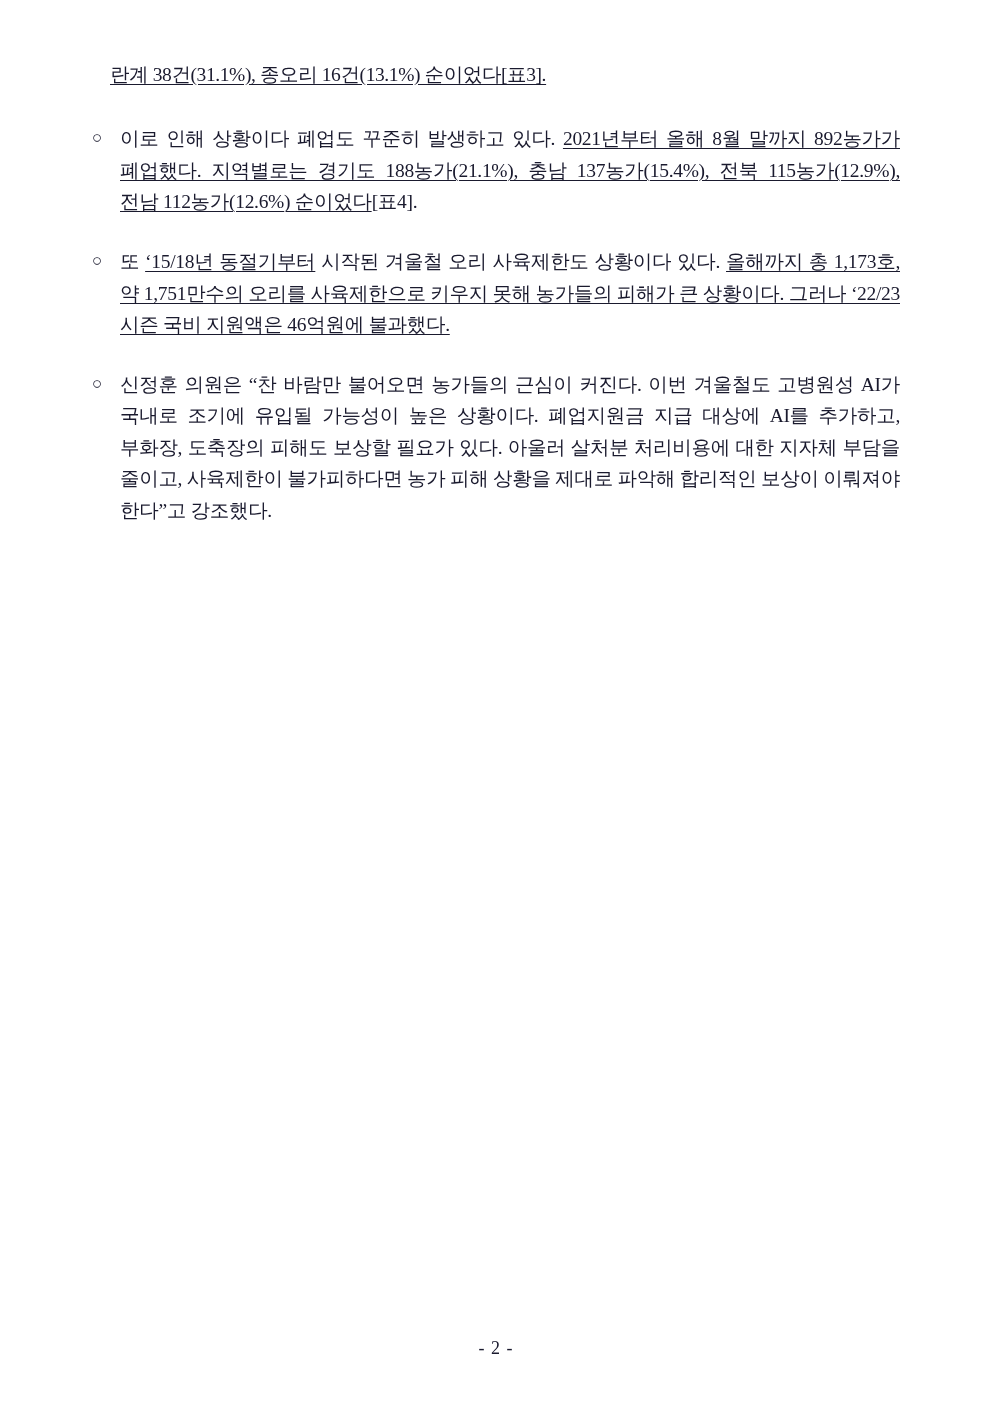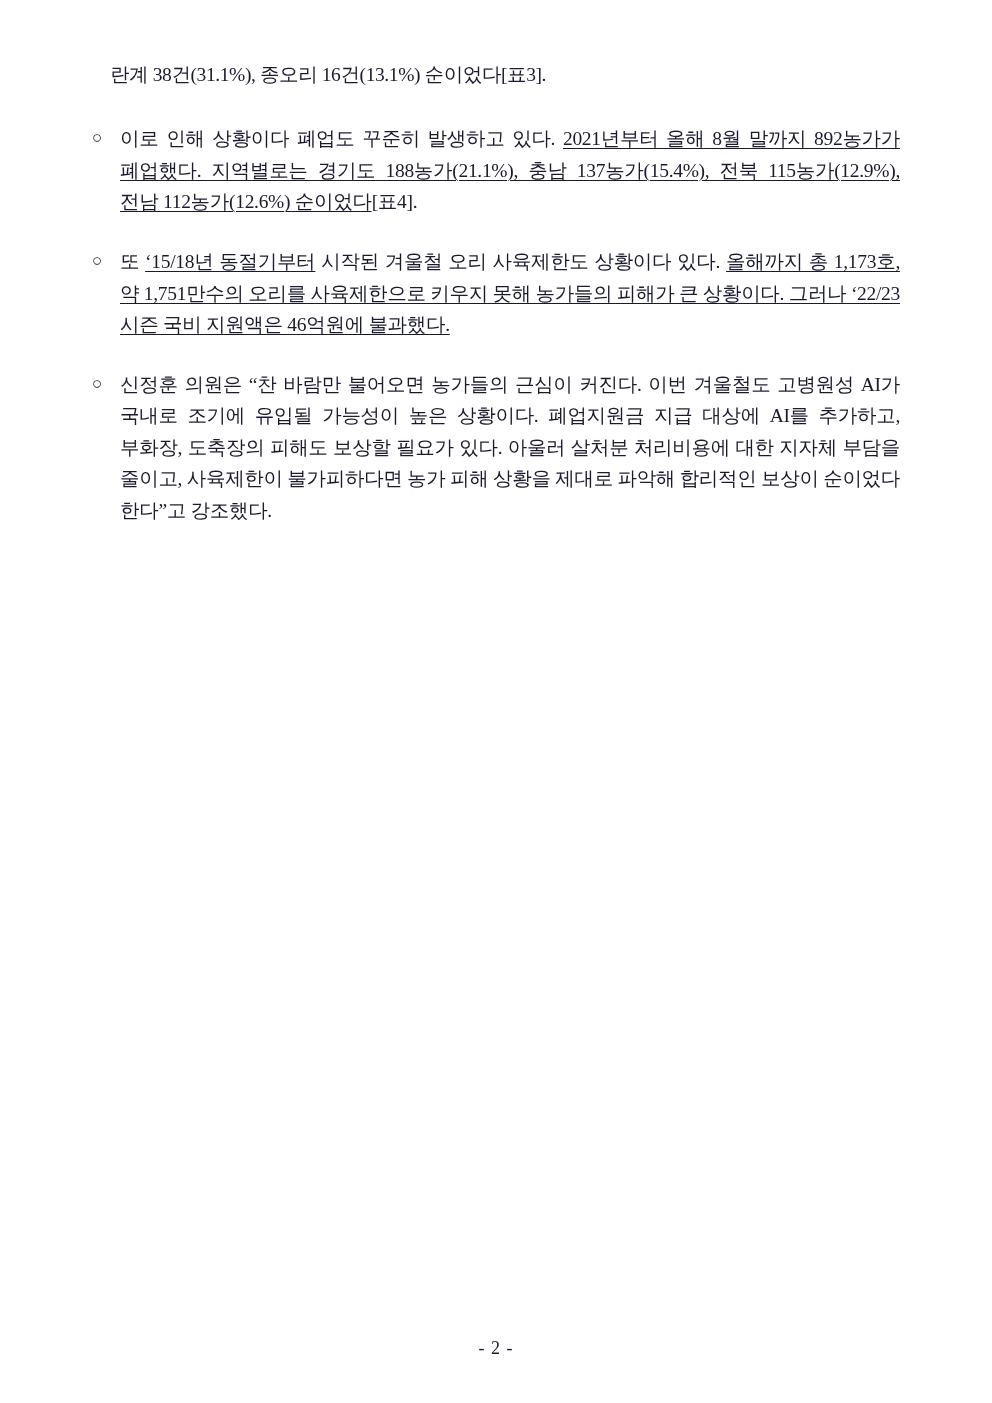--- a/index.html
+++ b/index.html
@@ -20,20 +20,21 @@
     width: 992px;
     height: 1403px;
     box-sizing: border-box;
     padding: 60px 92px 0 92px;
   }
   
   .cont-line {
     font-size: 19.5px;
     line-height: 1.5;
     letter-spacing: -0.4px;
+    text-decoration: underline;
     text-underline-offset: 3px;
     margin: 0 0 34px 18px;
     white-space: nowrap;
   }
   .para {
     display: flex;
     align-items: flex-start;
     margin: 0 0 28px 0;
   }
   .bullet {
@@ -86,19 +87,19 @@
   <div class="para">
     <div class="bullet">○</div>
     <div class="ptext">
       <span>또 </span><span class="u">‘15/18년 동절기부터</span><span> 시작된 겨울철 오리 사육제한도 상황이다 있다. </span><span class="u">올해까지 총 1,173호, 약 1,751만수의 오리를 사육제한으로 키우지 못해 농가들의 피해가 큰 상황이다. 그러나 ‘22/23 시즌 국비 지원액은 46억원에 불과했다.</span>
     </div>
   </div>
 
   <div class="para">
     <div class="bullet">○</div>
     <div class="ptext">
-      <span>신정훈 의원은 “찬 바람만 불어오면 농가들의 근심이 커진다. 이번 겨울철도 고병원성 AI가 국내로 조기에 유입될 가능성이 높은 상황이다. 폐업지원금 지급 대상에 AI를 추가하고, 부화장, 도축장의 피해도 보상할 필요가 있다. 아울러 살처분 처리비용에 대한 지자체 부담을 줄이고, 사육제한이 불가피하다면 농가 피해 상황을 제대로 파악해 합리적인 보상이 순이었다 한다”고 강조했다.</span>
+      <span>신정훈 의원은 “찬 바람만 불어오면 농가들의 근심이 커진다. 이번 겨울철도 고병원성 AI가 국내로 조기에 유입될 가능성이 높은 상황이다. 폐업지원금 지급 대상에 AI를 추가하고, 부화장, 도축장의 피해도 보상할 필요가 있다. 아울러 살처분 처리비용에 대한 지자체 부담을 줄이고, 사육제한이 불가피하다면 농가 피해 상황을 제대로 파악해 합리적인 보상이 이뤄져야 한다”고 강조했다.</span>
     </div>
   </div>
 
 </div>
 
 <div class="footer">- 2 -</div>
 
 </body></html>

